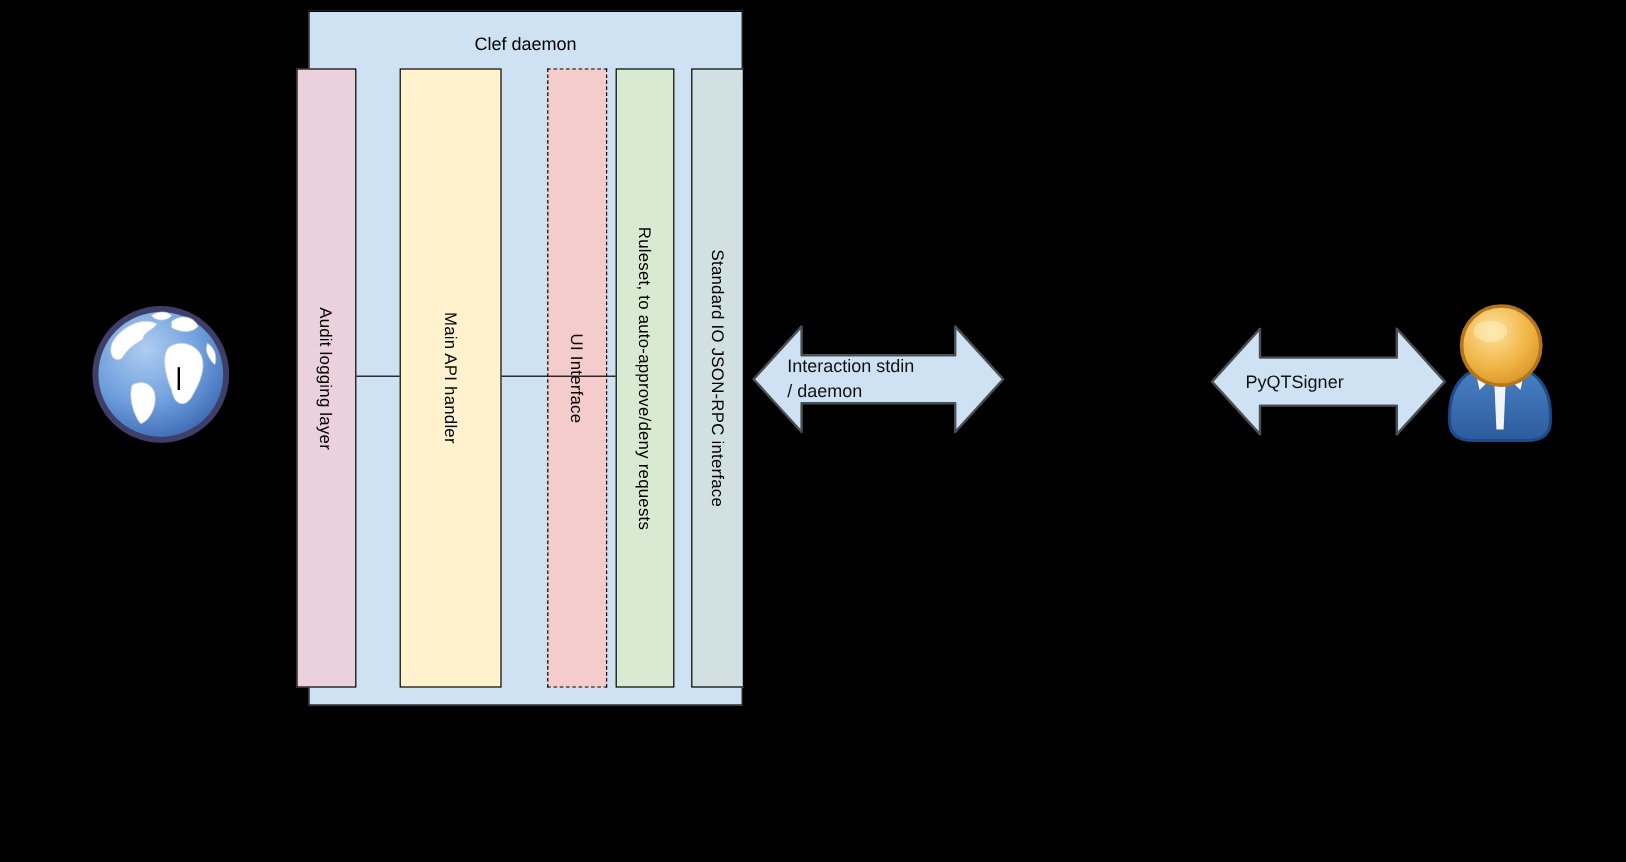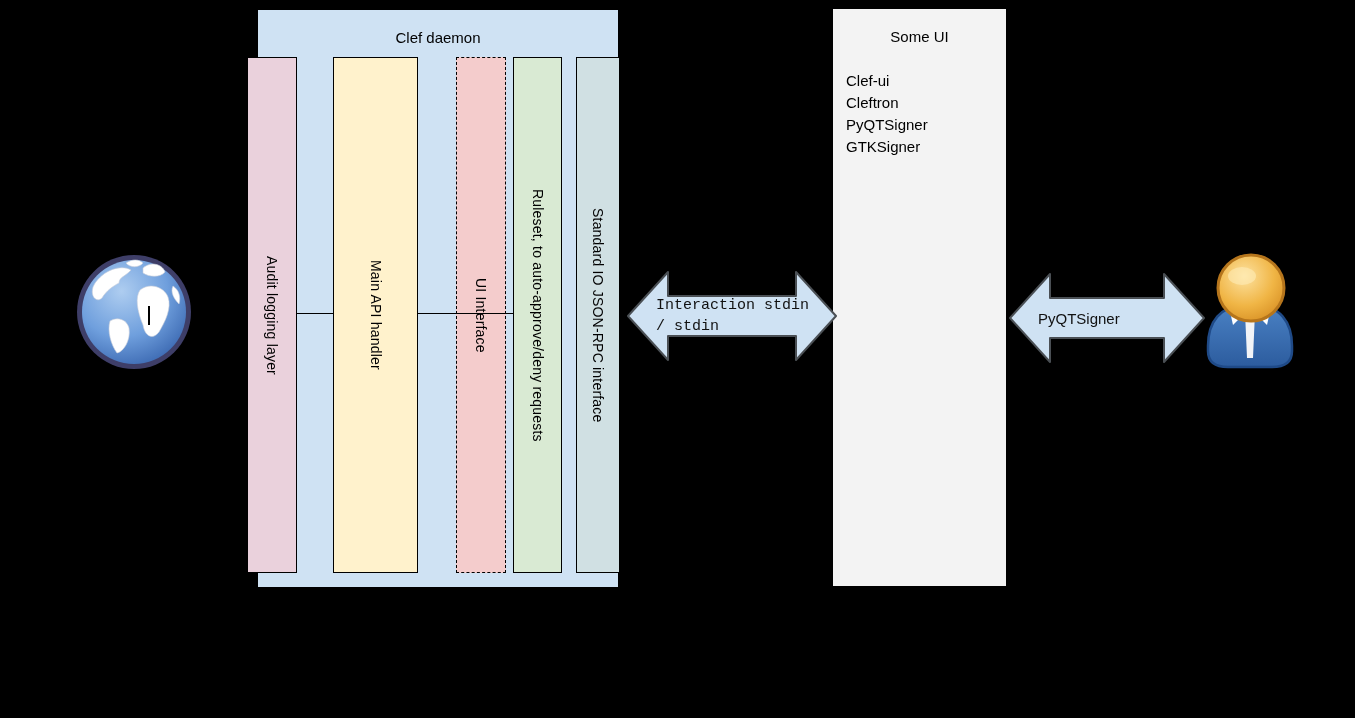--- a/index.html
+++ b/index.html
@@ -25,21 +25,21 @@
   
   .connector{position:absolute;height:0;border-top:1.5px solid #000;z-index:2;}
   #conn-1{left:297px;top:313px;width:36px;}
   #conn-2{left:418px;top:313px;width:95px;}
   
   #some-ui-list{position:absolute;left:13px;top:61px;font-size:15px;line-height:22px;}
   #some-ui-list .ui-item{display:block;}
   
   #arrow-layer{position:absolute;left:0;top:0;width:1355px;height:718px;}
   .arrow-label{position:absolute;font-size:15px;line-height:21px;color:#111;z-index:4;}
-  #label-stdio-arrow{left:656px;top:295px;font-family:Liberation Mono, monospace;}
+  #label-stdio-arrow{left:656px;top:295px;}
   #label-user-arrow{left:1038px;top:308px;}
   
   .icon{position:absolute;}
   #globe-icon{left:73px;top:251px;width:122px;height:122px;}
   #user-icon{left:1200px;top:250px;width:100px;height:120px;}
   #cursor-artifact{position:absolute;left:148px;top:306px;width:2px;height:19px;background:#000;z-index:5;}
 </style>
 </head>
 <body>
 
@@ -61,37 +61,28 @@
   <div class="col" id="col-ruleset">
     <span class="col-label">Ruleset, to auto-approve/deny requests</span>
   </div>
   <div class="col" id="col-stdio">
     <span class="col-label">Standard IO JSON-RPC interface</span>
   </div>
 
   <div class="connector" id="conn-1"></div>
   <div class="connector" id="conn-2"></div>
 
-  <div class="bigbox" id="some-ui-box">
-    <div class="box-title">Some UI</div>
-    <div id="some-ui-list">
-      <span class="ui-item">Clef-ui</span>
-      <span class="ui-item">Cleftron</span>
-      <span class="ui-item">PyQTSigner</span>
-      <span class="ui-item">GTKSigner</span>
-    </div>
-  </div>
 
   <svg id="arrow-layer" viewBox="0 0 1355 718">
     <polygon points="628,316 668,272 668,296 796,296 796,272 836,316 796,360 796,336 668,336 668,360" fill="#cfe2f3" stroke="#4a4f54" stroke-width="2" stroke-linejoin="round"></polygon>
     <polygon points="1010,318 1050,274 1050,298 1164,298 1164,274 1204,318 1164,362 1164,338 1050,338 1050,362" fill="#cfe2f3" stroke="#4a4f54" stroke-width="2" stroke-linejoin="round"></polygon>
   </svg>
   <div class="arrow-label" id="label-stdio-arrow">
     <div>Interaction stdin</div>
-    <div>/ stdin</div>
+    <div>/ daemon</div>
   </div>
   <div class="arrow-label" id="label-user-arrow">PyQTSigner</div>
 
   <svg class="icon" id="globe-icon" viewBox="0 0 122 122">
     <defs>
       <radialGradient id="gOcean" cx="38%" cy="30%" r="80%">
         <stop offset="0%" stop-color="#aecdf0"></stop>
         <stop offset="55%" stop-color="#6f9fdd"></stop>
         <stop offset="100%" stop-color="#3663ad"></stop>
       </radialGradient>

